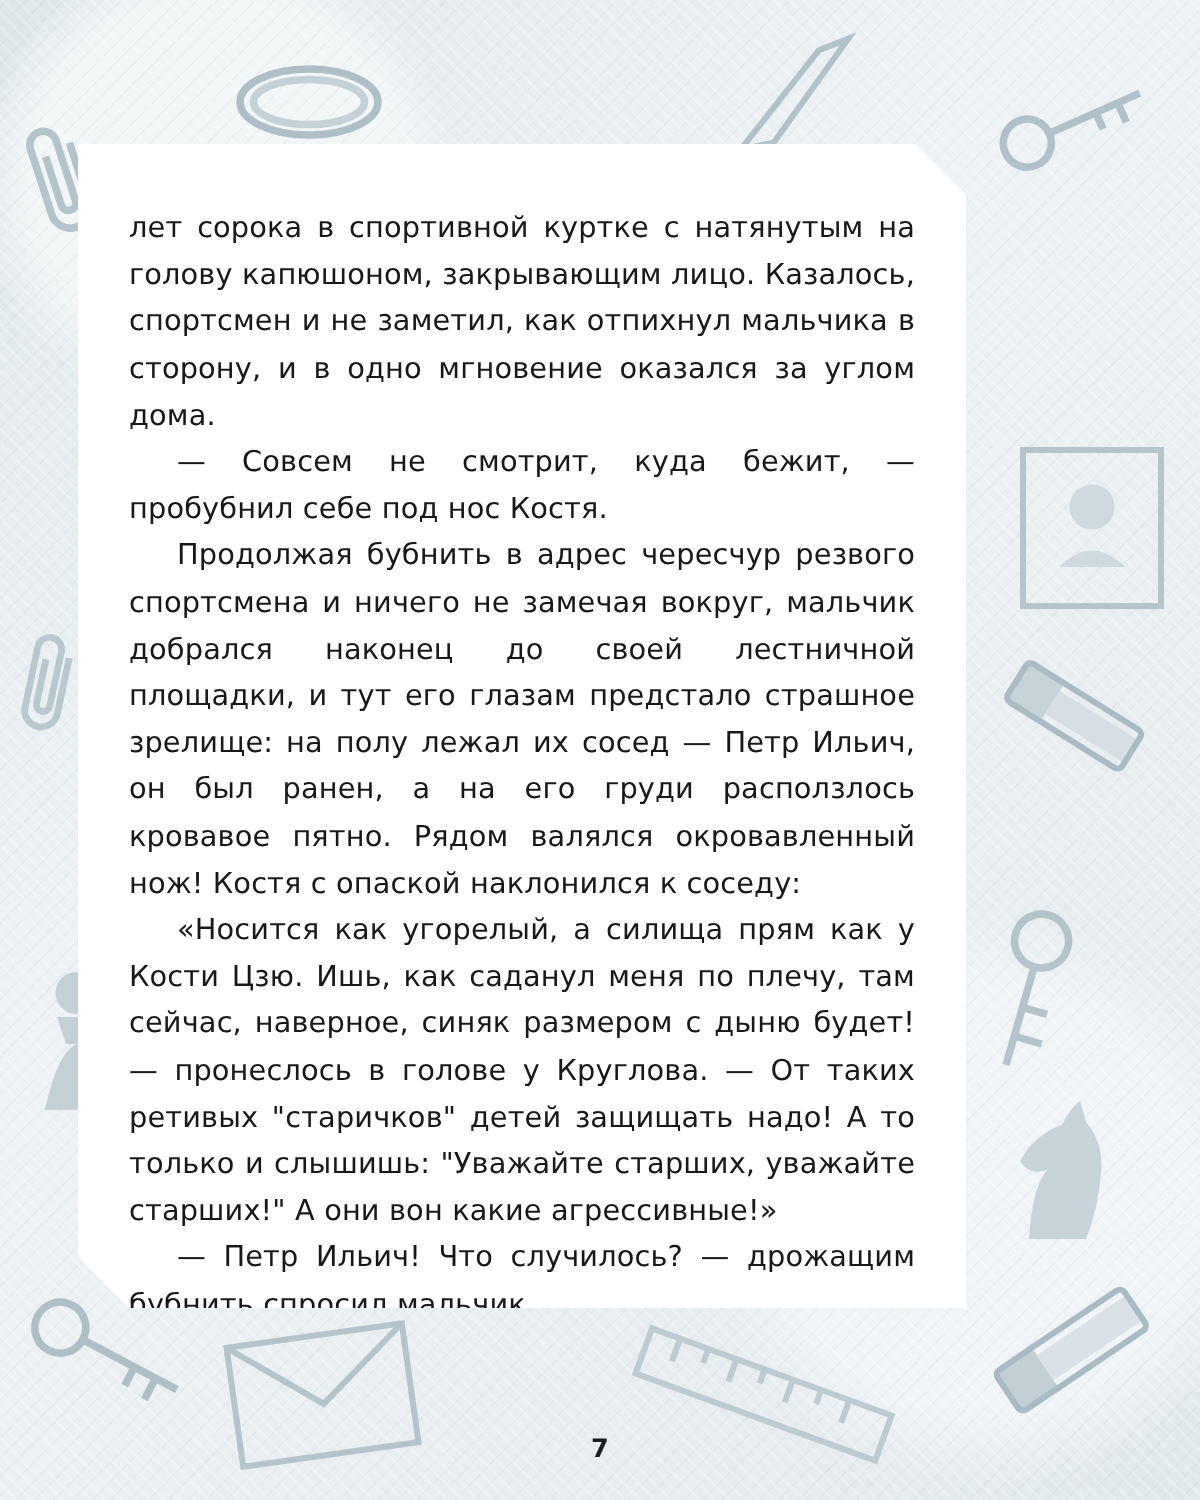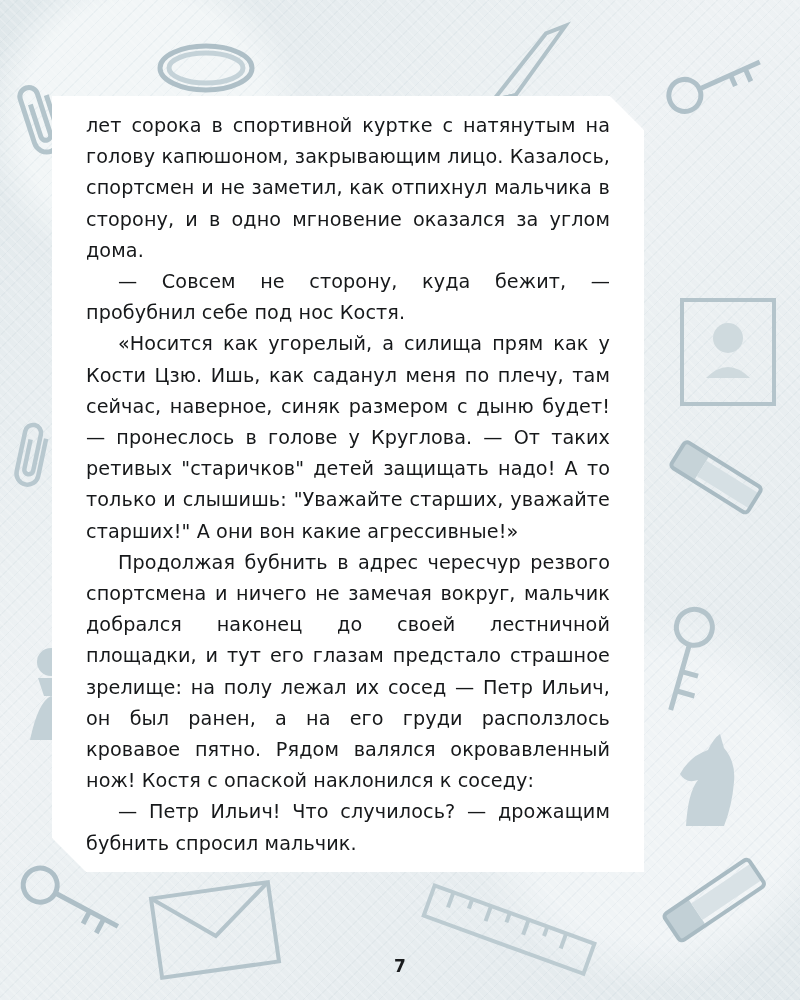--- a/index.html
+++ b/index.html
@@ -55,21 +55,21 @@
     height: 776px;
     background: #ffffff;
     box-shadow: 0 2px 10px rgba(80,100,110,.18);
     
     clip-path: polygon(0 0, calc(100% - 34px) 0, 100% 34px, 100% 100%, 34px 100%, 0 calc(100% - 34px));
   }
 
   .text-block {
     position: absolute;
     left: 34px;
-    top: 14px;
+    top: 40px;
     width: 524px;
   }
 
   p {
     margin: 0;
     font-family: "DejaVu Sans", sans-serif;
     font-size: 19.2px;
     line-height: 31.2px;
     color: #16181a;
     text-align: justify;
@@ -195,22 +195,22 @@
   <div class="deco" style="left:470px; top:40px; transform:rotate(-38deg);">
     <svg width="120" height="50" viewBox="0 0 120 50" fill="none" stroke="#b1c2c9" stroke-width="4">
       <path d="M10 30 L92 10 L112 16 L30 40 Z"></path>
       <path d="M10 30 L30 40"></path>
     </svg>
   </div>
 
   <div class="card">
     <div class="text-block">
       <p>лет сорока в спортивной куртке с натянутым на голову капюшоном, закрывающим лицо. Казалось, спортсмен и не заметил, как отпихнул мальчика в сторону, и в одно мгновение оказался за углом дома.</p>
-      <p class="indent">— Совсем не сторону, куда бежит, — пробубнил себе под нос Костя.</p>
+      <p class="indent">— Совсем не смотрит, куда бежит, — пробубнил себе под нос Костя.</p>
+      <p class="indent">Продолжая бубнить в адрес чересчур резвого спортсмена и ничего не замечая вокруг, мальчик добрался наконец до своей лестничной площадки, и тут его глазам предстало страшное зрелище: на полу лежал их сосед — Петр Ильич, он был ранен, а на его груди расползлось кровавое пятно. Рядом валялся окровавленный нож! Костя с опаской наклонился к соседу:</p>
       <p class="indent">«Носится как угорелый, а силища прям как у Кости Цзю. Ишь, как саданул меня по плечу, там сейчас, наверное, синяк размером с дыню будет! — пронеслось в голове у Круглова. — От таких ретивых "старичков" детей защищать надо! А то только и слышишь: "Уважайте старших, уважайте старших!" А они вон какие агрессивные!»</p>
-      <p class="indent">Продолжая бубнить в адрес чересчур резвого спортсмена и ничего не замечая вокруг, мальчик добрался наконец до своей лестничной площадки, и тут его глазам предстало страшное зрелище: на полу лежал их сосед — Петр Ильич, он был ранен, а на его груди расползлось кровавое пятно. Рядом валялся окровавленный нож! Костя с опаской наклонился к соседу:</p>
       <p class="indent">— Петр Ильич! Что случилось? — дрожащим бубнить спросил мальчик.</p>
     </div>
   </div>
 
   <div class="folio">7</div>
 
 </div>
 
 </body></html>

